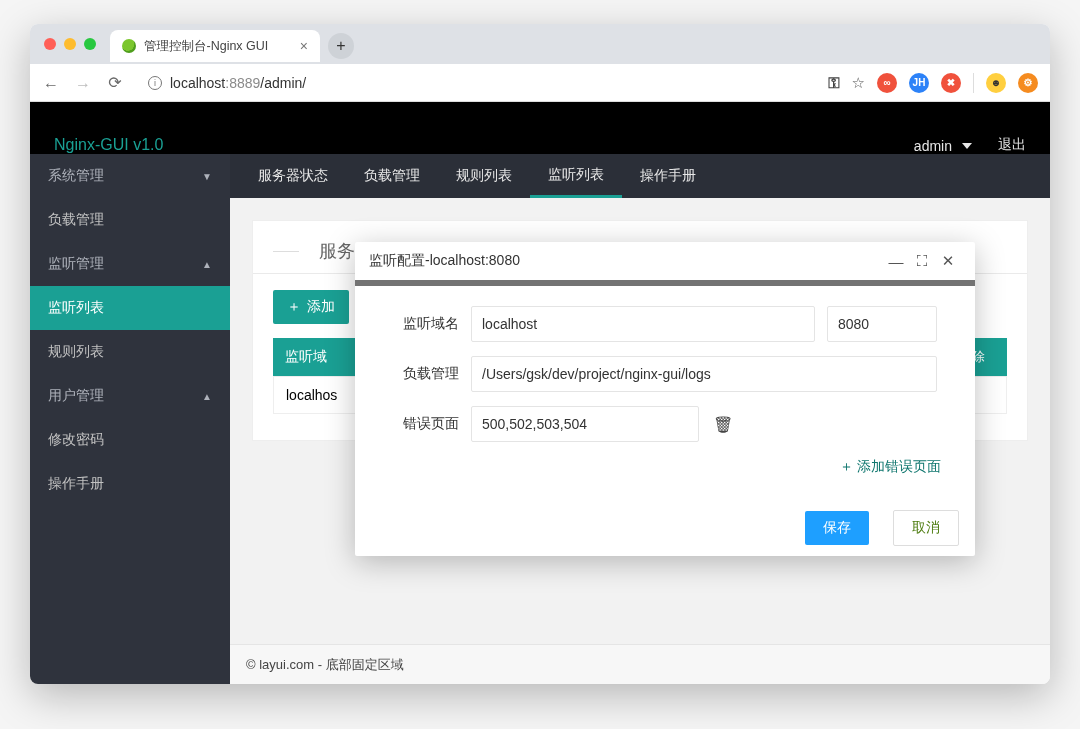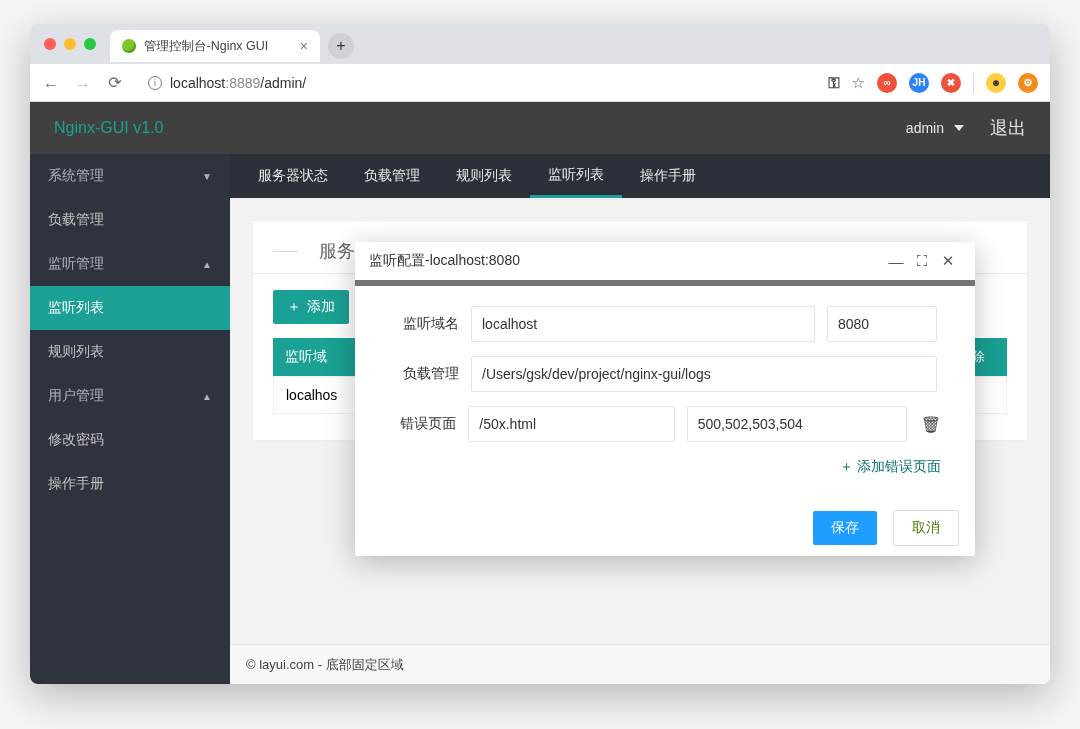--- a/index.html
+++ b/index.html
@@ -31,26 +31,26 @@
   .omnibox .url .host{color:#333;} .omnibox .url .port{color:#8a8a8a;} .omnibox .url .path{color:#333;}
   .urlbar .right-icons{ display:flex; align-items:center; gap:12px; color:#555;}
   .ext{ width:20px;height:20px;border-radius:50%; display:flex;align-items:center;justify-content:center;font-size:10px;color:#fff;font-weight:600;}
   .ext.a{background:#f0513c;} .ext.b{background:#2c82f8;} .ext.c{background:#f0513c;}
   .sep{ width:1px;height:20px;background:#ddd;}
   .ext.d{background:#ffcf3f;color:#333;}
   .ext.e{background:#f58b1f;}
 
   
   .app{ flex:1; display:flex; flex-direction:column; background:#f2f2f2;}
-  .app-header{ height:52px; background:#404040; color:#e6e6e6; display:flex; align-items:center; padding:0 24px; }
+  .app-header{ height:52px; background:#000000; color:#e6e6e6; display:flex; align-items:flex-end; padding:0 24px; }
   .app-header .brand{ color:#1aa094; font-size:16px;}
   .app-header .spacer{ flex:1;}
   .app-header .user{ display:flex; align-items:center; gap:10px; font-size:14px; color:#e6e6e6;}
   .app-header .user .caret{ width:0;height:0;border-left:5px solid transparent;border-right:5px solid transparent;border-top:6px solid #e6e6e6;}
-  .app-header .logout{ margin-left:26px; font-size:18px;}
+  .app-header .logout{ margin-left:26px; font-size:14px;}
 
   .app-body{ flex:1; display:flex; min-height:0;}
   .sidebar{ width:200px; background:#2f333d; color:#c2c2c2; display:flex; flex-direction:column; font-size:14px;}
   .sb-item{ height:44px; display:flex; align-items:center; padding:0 18px; justify-content:space-between; cursor:pointer;}
   .sb-item.section{ color:#aeb2bb;}
   .sb-item.sub{ padding-left:18px;}
   .sb-item.active{ background:#1aa094; color:#fff;}
   .sb-item .chev{ font-size:10px;}
 
   .main{ flex:1; display:flex; flex-direction:column; min-width:0;}
@@ -79,21 +79,21 @@
   .modal .m-head .icn{ width:26px; text-align:center; color:#555; font-size:15px; cursor:pointer;}
   .modal .m-body{ padding:20px 34px 8px;}
   .frow{ display:flex; align-items:center; gap:12px; margin-bottom:14px;}
   .frow label{ width:70px; text-align:right; color:#333; font-size:14px;}
   .frow input{ height:36px; border:1px solid #e4e4e4; padding:0 10px; font-size:14px; color:#333; outline:none; border-radius:2px;}
   .frow .w1{ width:344px;} .frow .w2{ width:110px;} .frow .w3{ width:466px;}
   .frow .wp{ width:214px;} .frow .wc{ width:228px;}
   .frow .trash{ color:#444; font-size:16px; margin-left:2px; cursor:pointer;}
   .modal .add-err{ text-align:right; padding:2px 0 16px; color:#0f766e; font-size:14px;font-family:Liberation Serif, serif;}
   .modal .add-err span{ cursor:pointer;}
-  .modal .m-foot{ height:56px; display:flex; align-items:center; justify-content:flex-end; gap:16px; padding:0 16px;}
+  .modal .m-foot{ height:56px; display:flex; align-items:center; justify-content:flex-end; gap:24px; padding:0 16px;}
   .btn-prim{ background:#1e9fff; color:#fff; border:none; padding:8px 18px; font-size:14px; border-radius:2px;}
   .btn-sec{ background:#fff; border:1px solid #ddd; padding:8px 18px; font-size:14px; border-radius:2px; color:#4d7c0f;}
   .ic-key{ font-size:15px;}
   .ic-star{ font-size:15px;}
 </style>
 </head>
 <body>
 
 <div class="browser">
 
@@ -240,21 +240,20 @@
         <label>监听域名</label>
         <input class="w1" value="localhost" style="">
         <input class="w2" value="8080" style="">
       </div>
       <div class="frow">
         <label>负载管理</label>
         <input class="w3" value="/Users/gsk/dev/project/nginx-gui/logs" style="">
       </div>
       <div class="frow">
         <label>错误页面</label>
-        <input class="wp" value="/50x.html" style="">
         <input class="wc" value="500,502,503,504" style="">
         <span class="trash">🗑</span>
       </div>
       <div class="add-err">
         <span>＋ <span>添加错误页面</span></span>
       </div>
     </div>
     <div class="m-foot">
       <button class="btn-prim">保存</button>
       <button class="btn-sec">取消</button>

